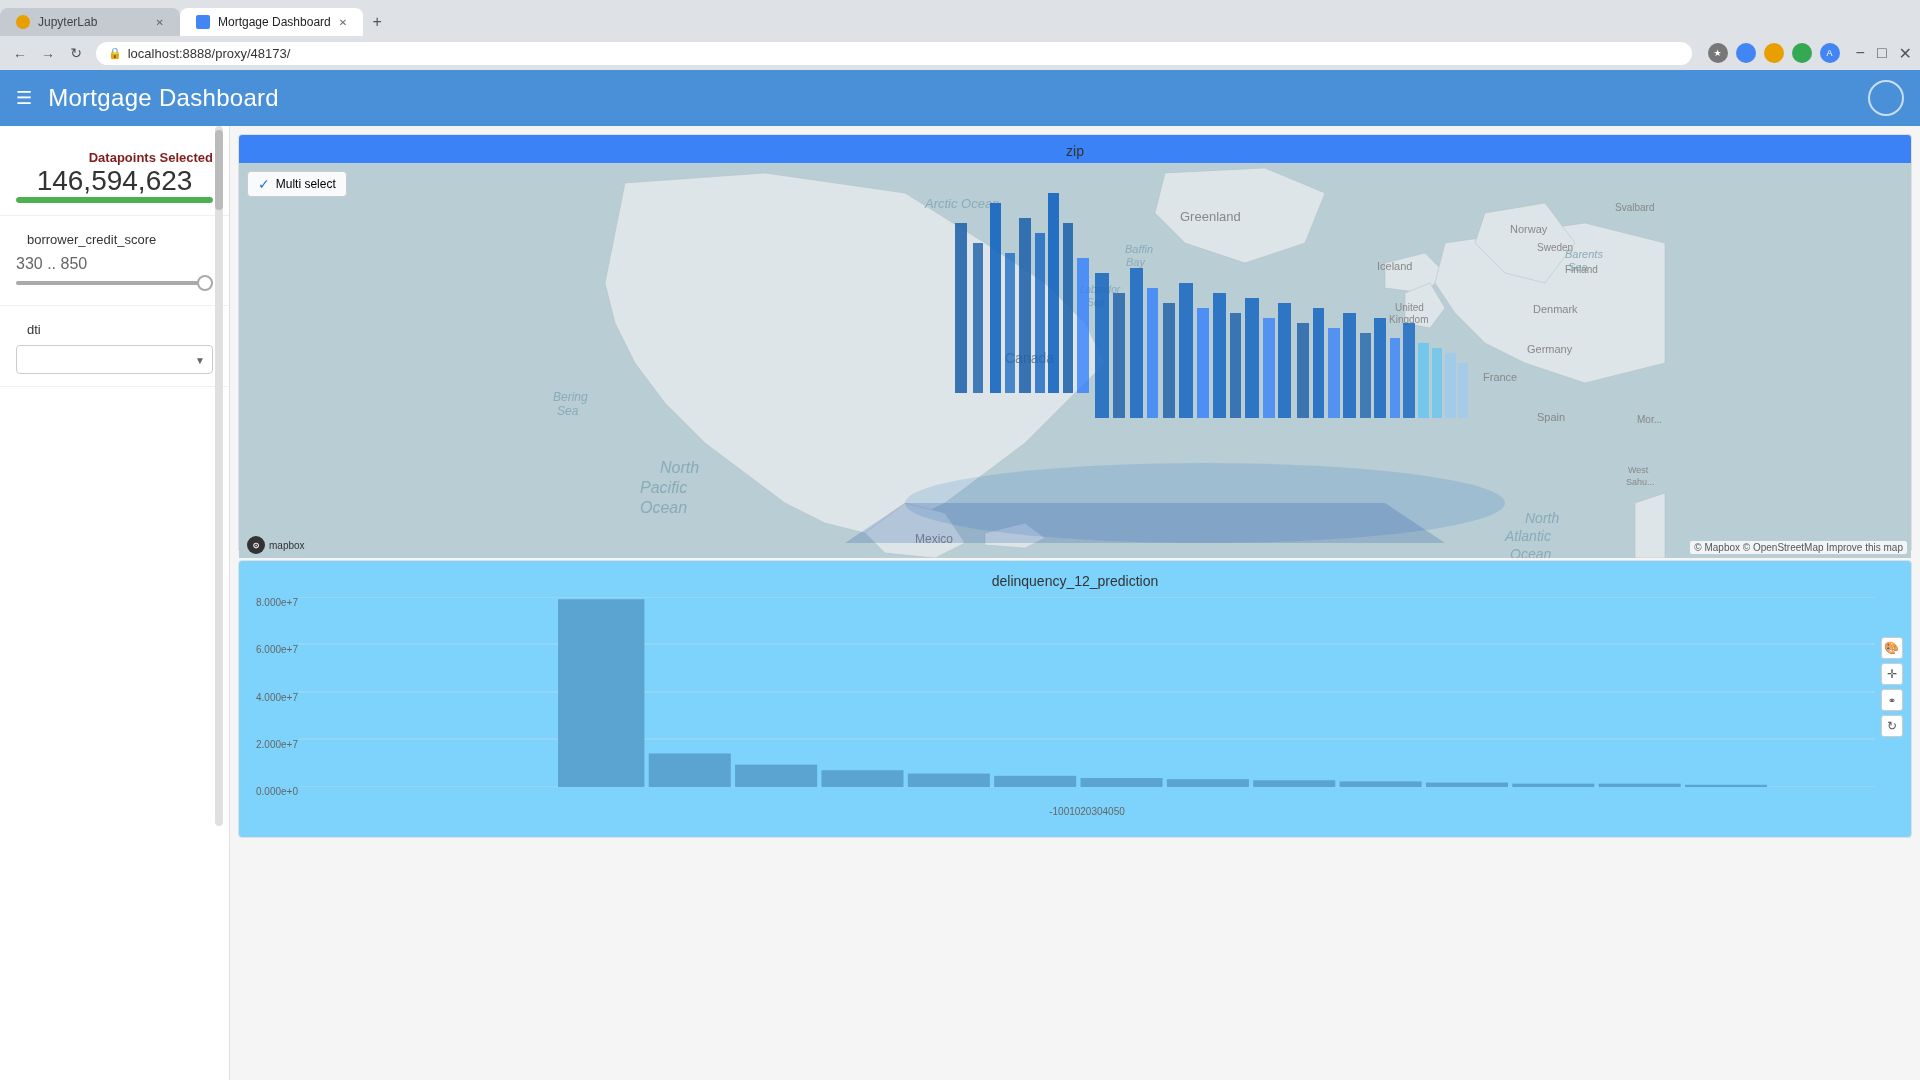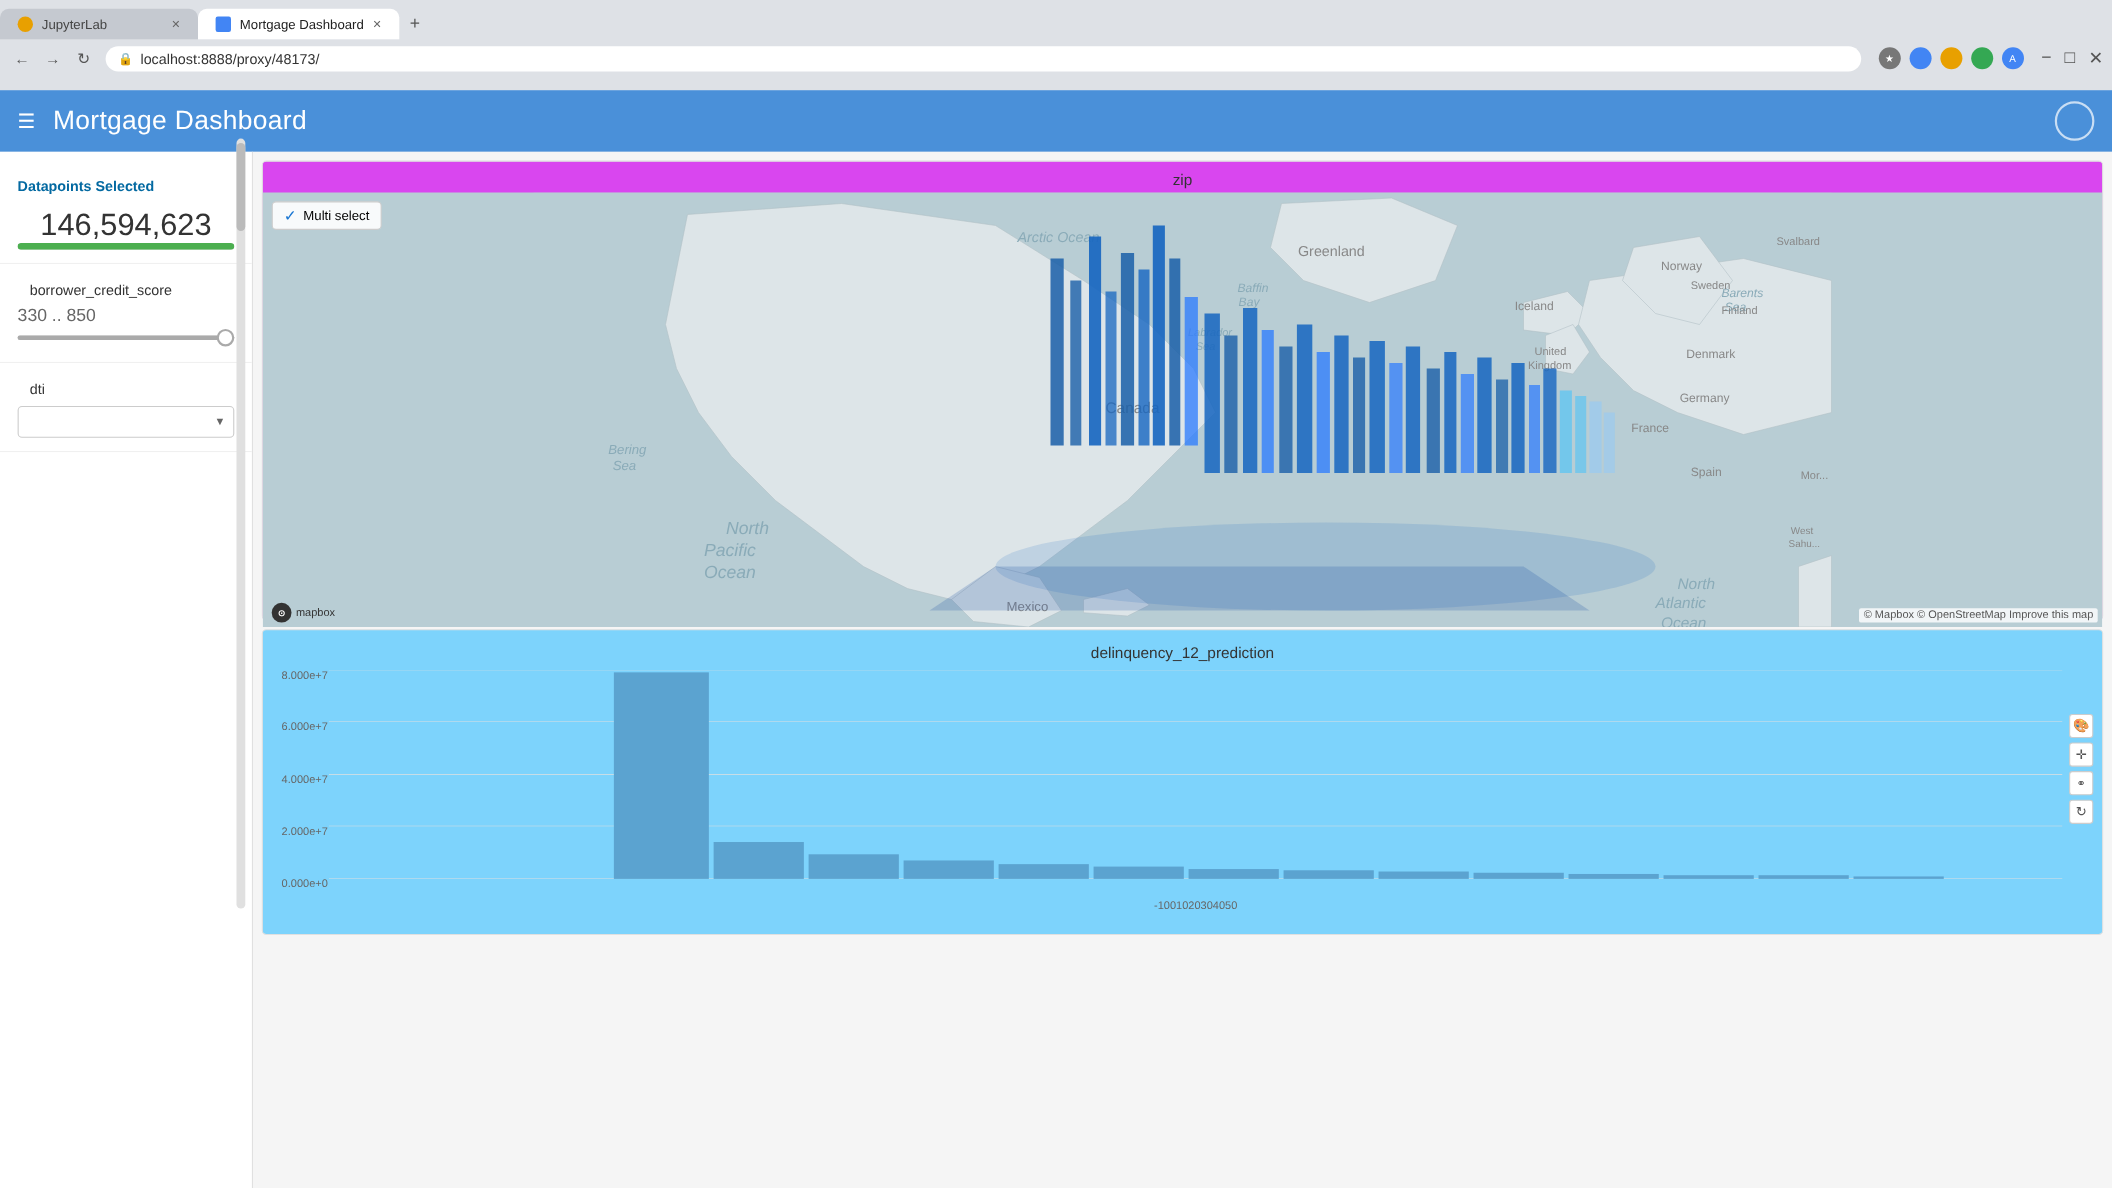--- a/index.html
+++ b/index.html
@@ -1,21 +1,21 @@
 <!DOCTYPE html>
 <html><head>
   <meta charset="utf-8">
   <style>
     * { margin: 0; padding: 0; box-sizing: border-box; }
     body { font-family: Arial, sans-serif; background: #f5f5f5; overflow: hidden; height: 1080px; width: 1920px; }
 
     
     .browser-chrome {
       background: #dee1e6;
-      height: 82px;
+      height: 70px;
       display: flex;
       flex-direction: column;
     }
     .tab-bar {
       display: flex;
       align-items: flex-end;
       padding: 6px 0 0 0;
       background: #dee1e6;
       height: 36px;
     }
@@ -163,23 +163,22 @@
       flex-shrink: 0;
       padding: 8px 0;
     }
     .sidebar-section {
       padding: 16px 16px 12px;
       border-bottom: 1px solid #f0f0f0;
     }
     .sidebar-section-title {
       font-size: 13px;
       font-weight: 600;
-      color: #0369a1;
-      text-align: left;
-      margin-bottom: 12px;
+      color: #7f1d1d;
+      text-align: right;
     }
     .datapoints-count {
       font-size: 28px;
       font-weight: 400;
       color: #333;
       text-align: center;
       margin-bottom: 0;
     }
     .progress-bar-container {
       width: 100%;
@@ -268,21 +267,21 @@
       overflow-y: auto;
       background: #f5f5f5;
       padding: 8px;
       display: flex;
       flex-direction: column;
       gap: 8px;
     }
 
     
     .map-panel {
-      background: #d946ef;
+      background: #3b82f6;
       border: 1px solid #e0e0e0;
       border-radius: 4px;
       position: relative;
       height: 418px;
       flex-shrink: 0;
     }
     .panel-title {
       text-align: center;
       font-size: 14px;
       color: #333;

